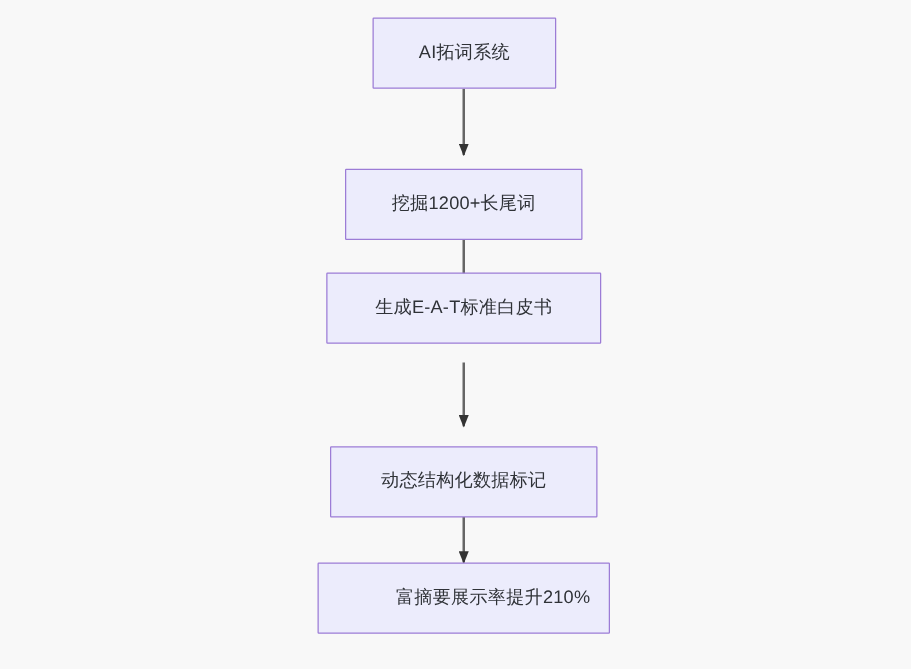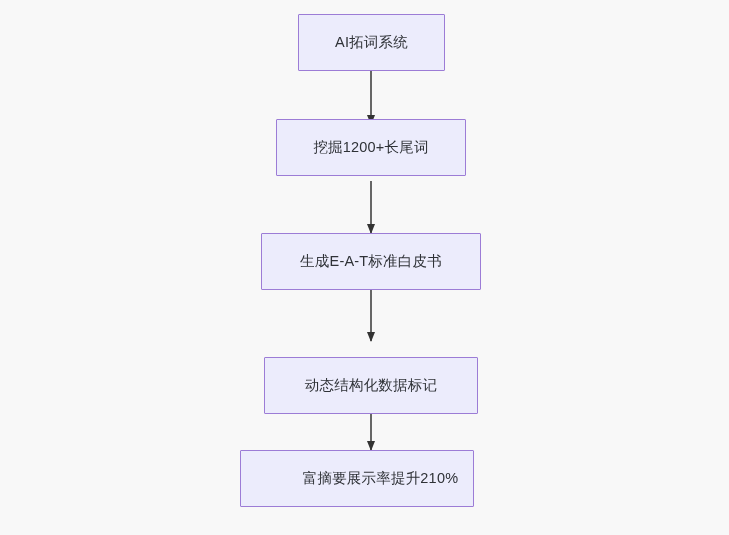--- a/index.html
+++ b/index.html
@@ -63,27 +63,27 @@
         <line x1="371" y1="181" x2="371" y2="233" stroke="#666666" stroke-width="2" marker-end="url(#arrowhead)"></line>
         <line x1="371" y1="290" x2="371" y2="341" stroke="#666666" stroke-width="2" marker-end="url(#arrowhead)"></line>
         <line x1="371" y1="398" x2="371" y2="450" stroke="#666666" stroke-width="2" marker-end="url(#arrowhead)"></line>
       </g>
   </svg>
 
   <div id="nodes-group">
       <div class="flow-node" style="left: 298px; top: 14px; width: 147px; height: 57px;">
         <span class="flow-node-label">AI拓词系统</span>
       </div>
-      <div class="flow-node" style="left: 276px; top: 119px; width: 190px; height: 57px;">
+      <div class="flow-node" style="left: 276px; top: 135px; width: 190px; height: 57px;">
         <span class="flow-node-label">挖掘1200+长尾词</span>
       </div>
-      <div class="flow-node" style="left: 261px; top: 233px; width: 220px; height: 57px;">
+      <div class="flow-node" style="left: 261px; top: 218px; width: 220px; height: 57px;">
         <span class="flow-node-label">生成E-A-T标准白皮书</span>
       </div>
       <div class="flow-node" style="left: 264px; top: 357px; width: 214px; height: 57px;">
         <span class="flow-node-label">动态结构化数据标记</span>
       </div>
-      <div class="flow-node" style="left: 240px; top: 450px; width: 234px; height: 57px; padding-left: 47px;">
+      <div class="flow-node" style="left: 254px; top: 450px; width: 234px; height: 57px; padding-left: 47px;">
         <span class="flow-node-label">富摘要展示率提升210%</span>
       </div>
     </div>
 
 </div>
 
 </body></html>

